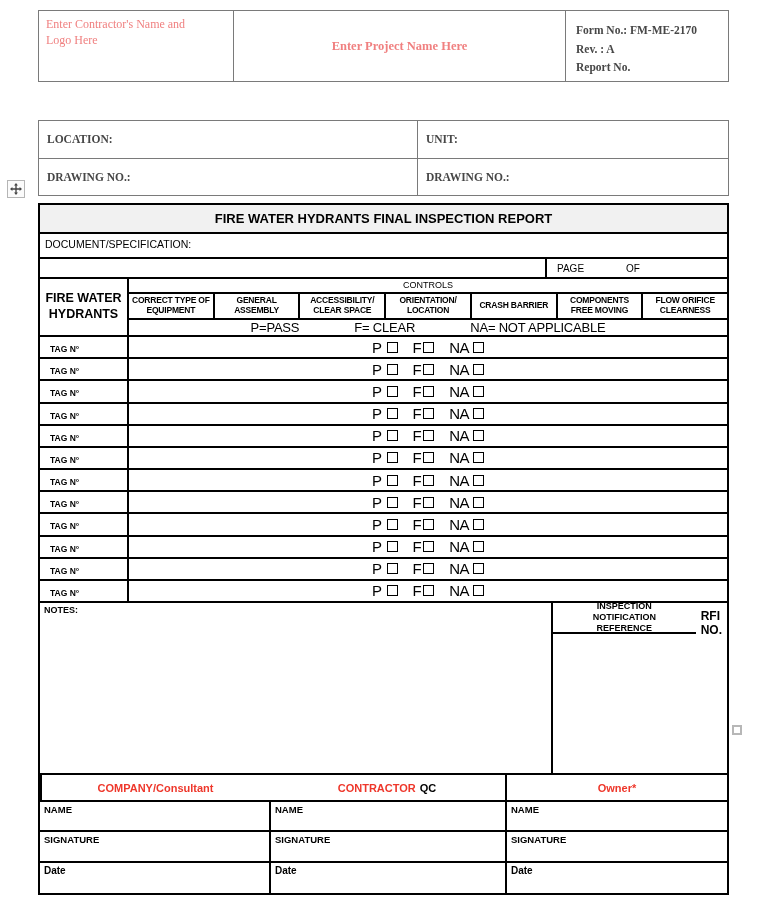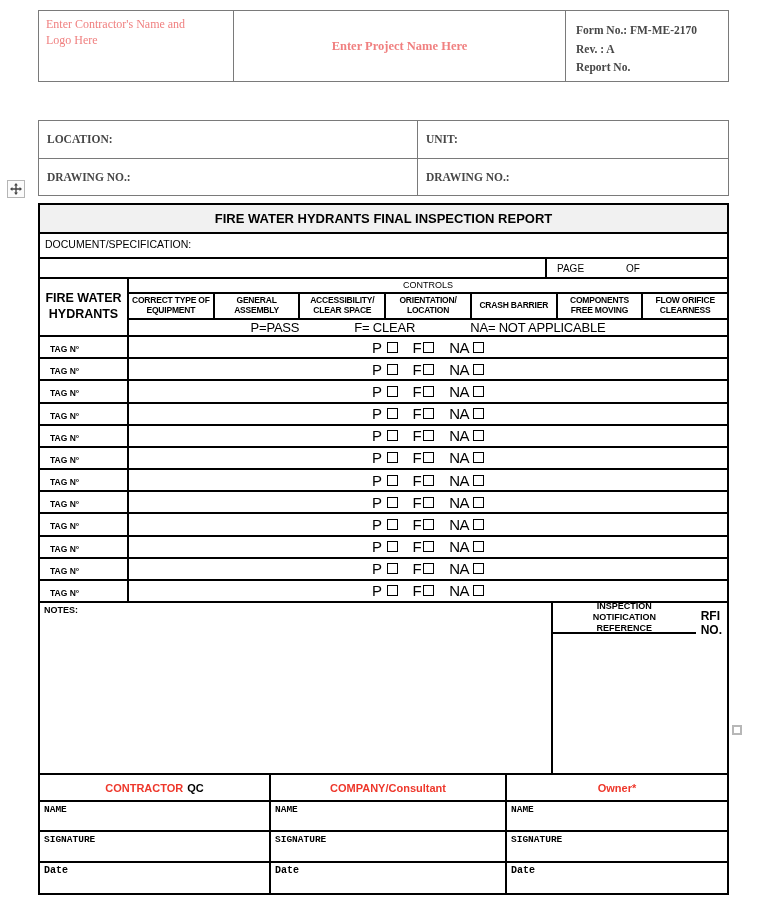--- a/index.html
+++ b/index.html
@@ -57,21 +57,21 @@
   .m-notes{flex:1;display:flex;min-height:0;}
   .notes-cell{flex:1;padding:2px 4px;font-size:9px;font-weight:bold;}
   .ref-cell{width:176px;border-left:2px solid #000;box-sizing:border-box;display:flex;}
   .ref-head{height:31px;border-bottom:2px solid #000;box-sizing:border-box;display:flex;align-items:center;justify-content:center;text-align:center;font-size:9px;font-weight:bold;line-height:1.25;padding:0 16px;}
   .rfi-cell{flex:1;padding:6px 5px;font-size:12px;font-weight:bold;}
 
   
   .sig-table{position:absolute;left:38px;top:773px;width:691px;height:122px;border:2px solid #000;box-sizing:border-box;display:grid;grid-template-columns:229px 236px 1fr;grid-template-rows:25px 30px 31px 1fr;background:#fff;}
   .sig-cell{box-sizing:border-box;padding:2px 4px;font-size:9.5px;font-weight:bold;}
   .sig-cell.c2,.sig-cell.c3{border-left:2px solid #000;}
-  .sig-cell.r2,.sig-cell.r3,.sig-cell.r4{border-top:2px solid #000;font-family:Liberation Mono, monospace;}
+  .sig-cell.r2,.sig-cell.r3,.sig-cell.r4{border-top:2px solid #000;}
   .sig-cell.head{display:flex;align-items:center;justify-content:center;font-size:11px;padding:0;}
   .red{color:var(--accent-red,#ee372b);}
   .qc{color:#000;margin-left:4px;}
   .date-label{font-size:10px;}
 </style>
 </head>
 <body>
 
 <div class="page">
 
@@ -411,27 +411,27 @@
         <div class="rfi-cell">
           <span>RFI NO.</span>
         </div>
       </div>
     </div>
   </div>
 
   <div class="resize-handle"></div>
 
   <div class="sig-table">
+    <div class="sig-cell head c2 r1">
+      <span class="red">COMPANY/Consultant</span>
+    </div>
     <div class="sig-cell head c1 r1">
       <span class="red">CONTRACTOR</span>
       <span class="qc">QC</span>
     </div>
-    <div class="sig-cell head c2 r1">
-      <span class="red">COMPANY/Consultant</span>
-    </div>
     <div class="sig-cell head c3 r1">
       <span class="red">Owner*</span>
     </div>
 
     <div class="sig-cell c1 r2">
       <span>NAME</span>
     </div>
     <div class="sig-cell c2 r2">
       <span>NAME</span>
     </div>

